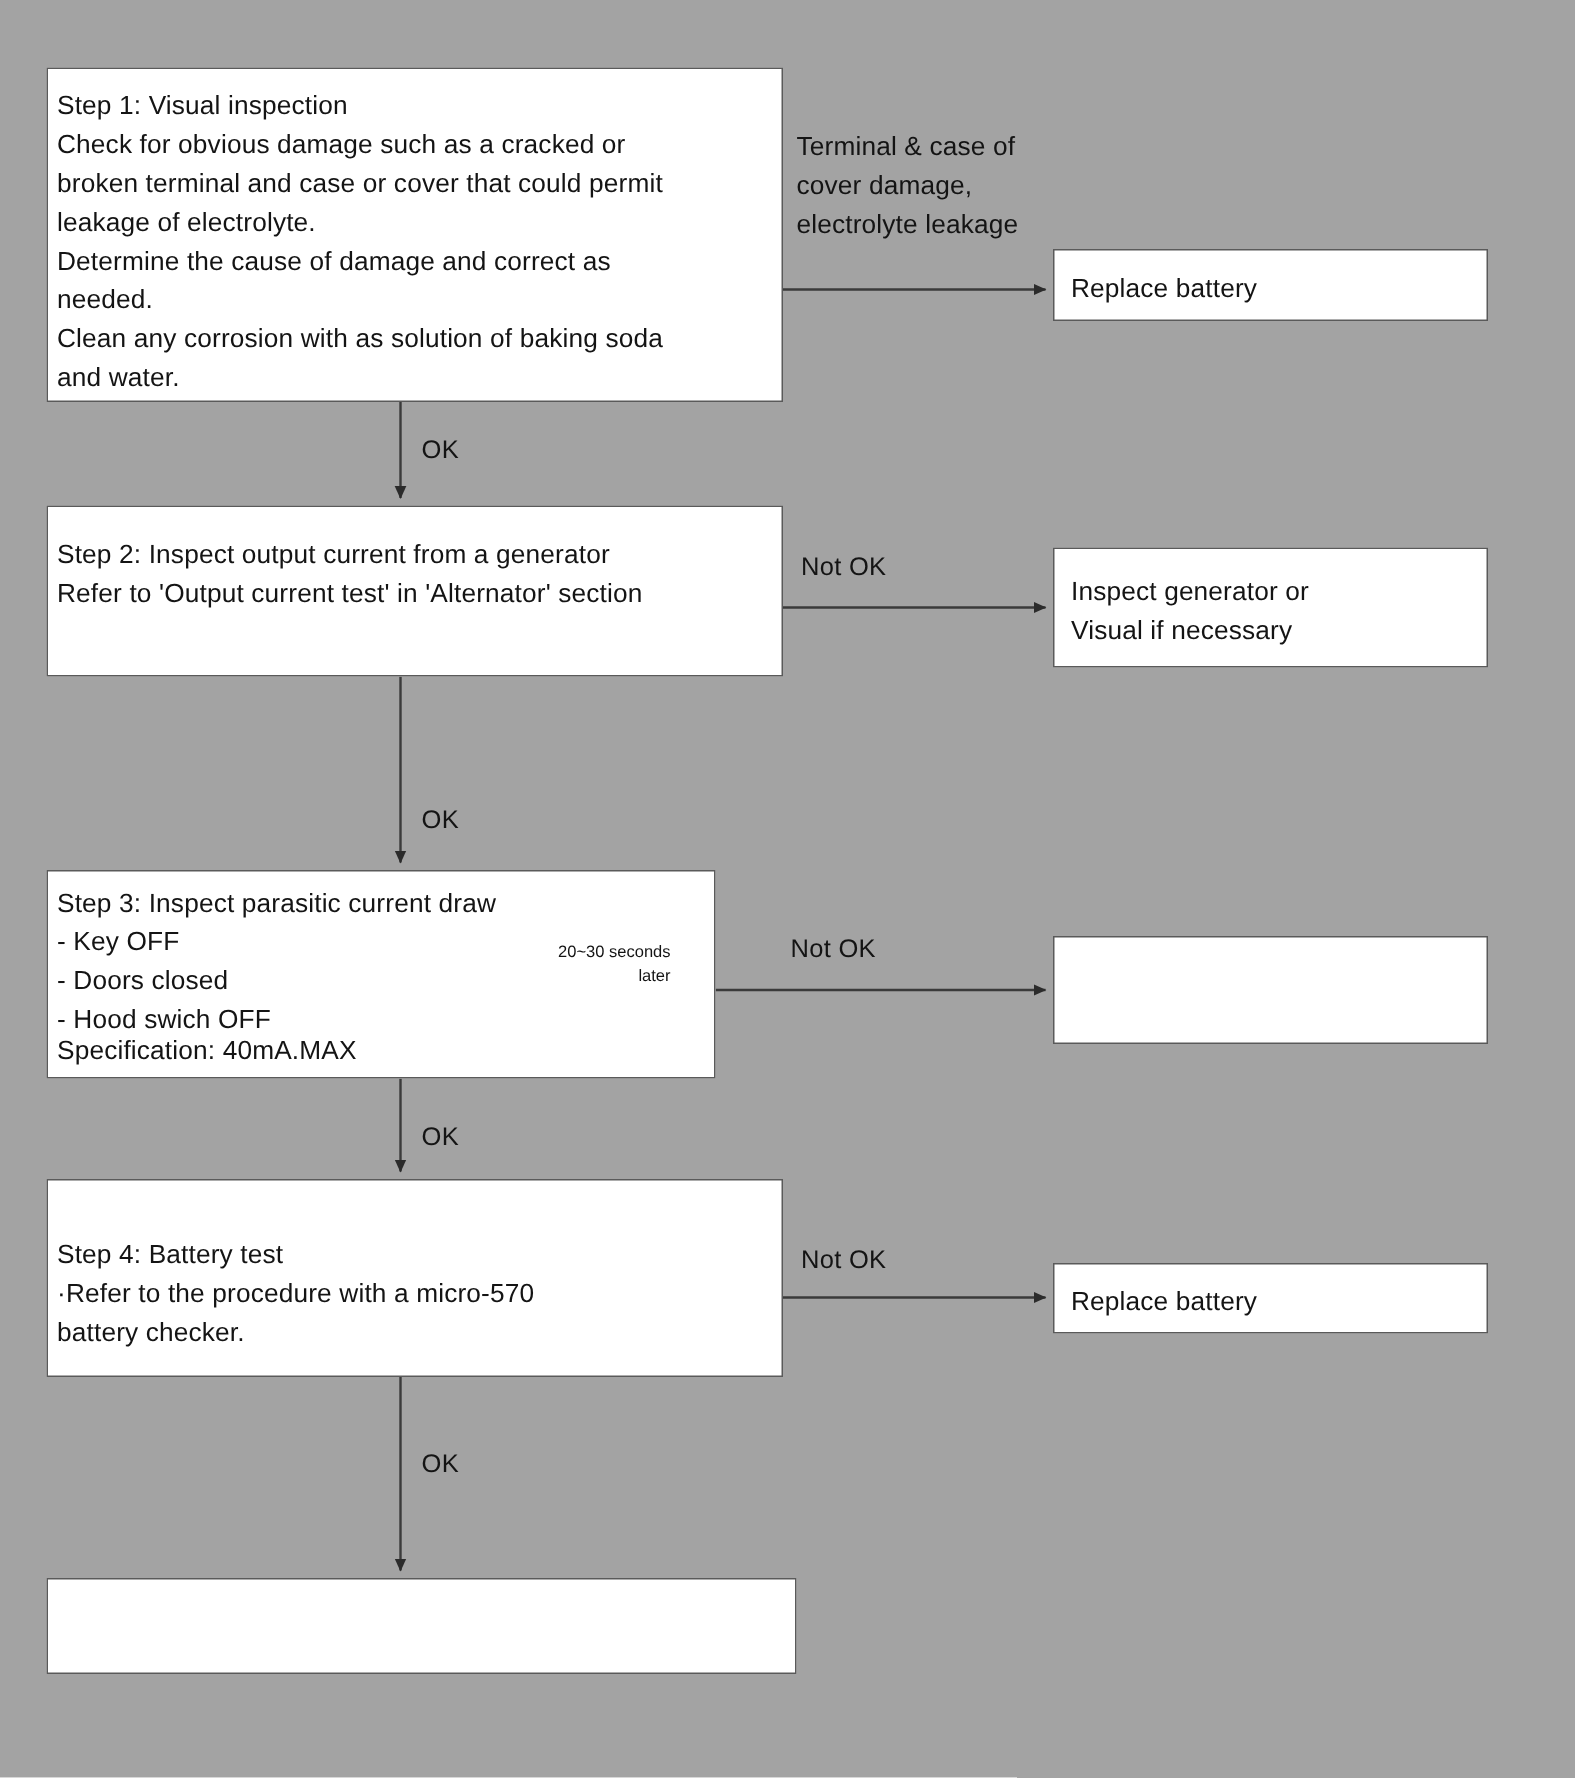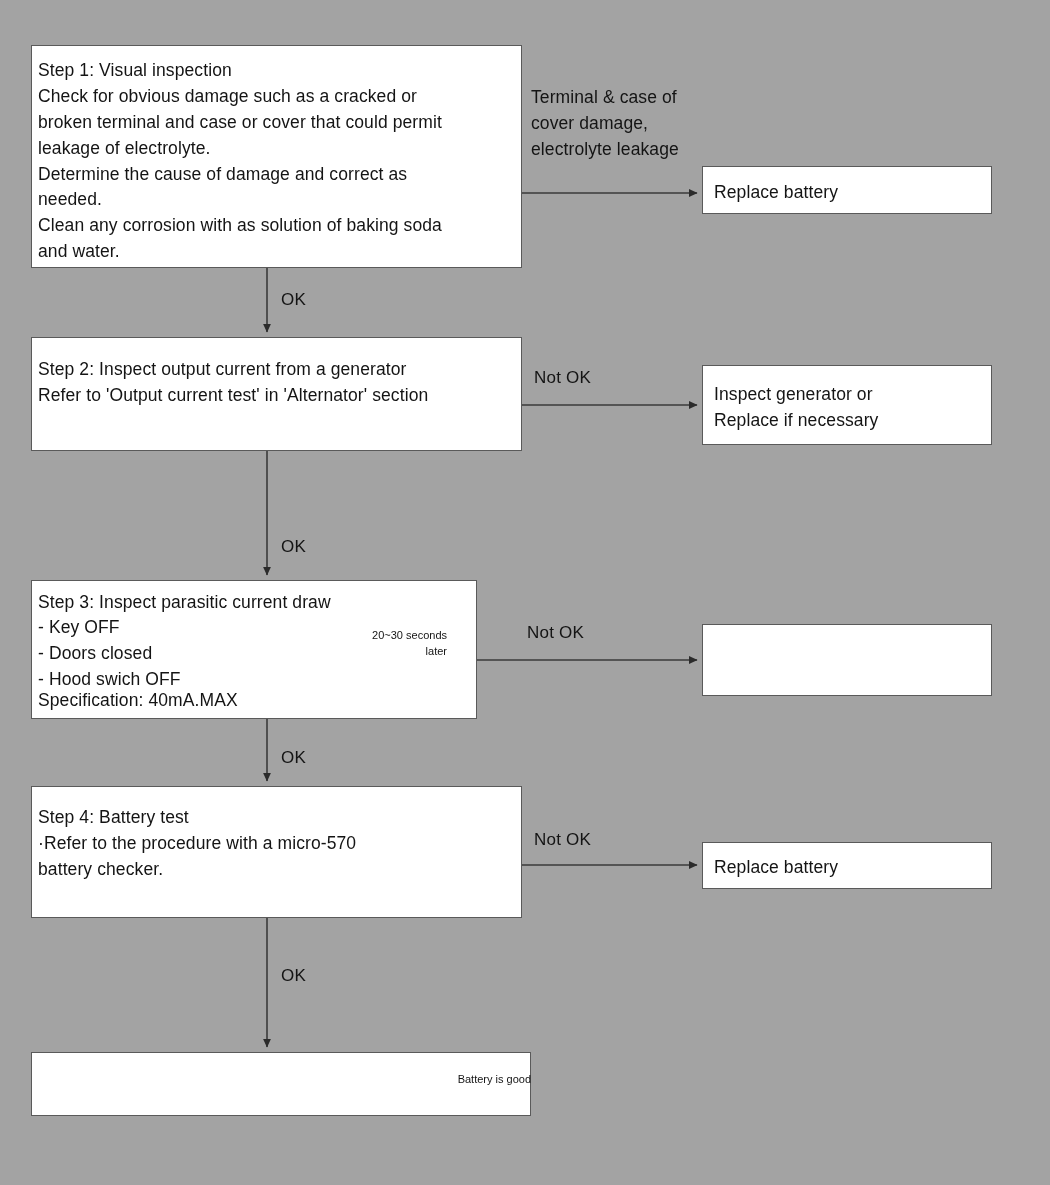--- a/index.html
+++ b/index.html
@@ -114,47 +114,46 @@
   <div class="edge-label" style="left:281px; top:290px;">OK</div>
 
   <div class="box" style="left:31px; top:337px; width:491px; height:114px;"></div>
   <div class="box-text" style="left:38px; top:357px; width:478px;">Step 2: Inspect output current from a generator
 Refer to 'Output current test' in 'Alternator' section</div>
 
   <div class="edge-label" style="left:534px; top:368px;">Not OK</div>
 
   <div class="box" style="left:702px; top:365px; width:290px; height:80px;"></div>
   <div class="box-text" style="left:714px; top:382px; width:270px;">Inspect generator or
-Replace if necessary</div>
+Visual if necessary</div>
 
   <div class="edge-label" style="left:281px; top:537px;">OK</div>
 
   <div class="box" style="left:31px; top:580px; width:446px; height:139px;"></div>
   <div class="box-text" style="left:38px; top:590px; width:430px;">Step 3: Inspect parasitic current draw</div>
   <div class="box-text" style="left:38px; top:615px; width:230px;"> - Key OFF
  - Doors closed
  - Hood swich OFF</div>
   <div class="box-text" style="left:38px; top:688px; width:420px;">   Specification: 40mA.MAX</div>
   <div class="centered" style="left:292px; top:627px; width:155px; line-height:1.48; white-space:pre-line;">20~30 seconds
 later</div>
 
   <div class="edge-label" style="left:527px; top:623px;">Not OK</div>
 
   <div class="box" style="left:702px; top:624px; width:290px; height:72px;"></div>
 
   <div class="edge-label" style="left:281px; top:748px;">OK</div>
 
   <div class="box" style="left:31px; top:786px; width:491px; height:132px;"></div>
-  <div class="box-text" style="left:38px; top:805px; width:478px;">Step 4: Battery test
+  <div class="box-text" style="left:38px; top:824px; width:478px;">Step 4: Battery test
 ·Refer to the procedure with a micro-570
  battery checker.</div>
 
   <div class="edge-label" style="left:534px; top:830px;">Not OK</div>
 
   <div class="box" style="left:702px; top:842px; width:290px; height:47px;"></div>
   <div class="box-text" style="left:714px; top:855px; width:270px;">Replace battery</div>
 
   <div class="edge-label" style="left:281px; top:966px;">OK</div>
 
   <div class="box" style="left:31px; top:1052px; width:500px; height:64px;"></div>
-  <div class="centered" style="left:31px; top:1073px; width:500px;">Battery is good</div>
 
 </div>
 
 </body></html>

